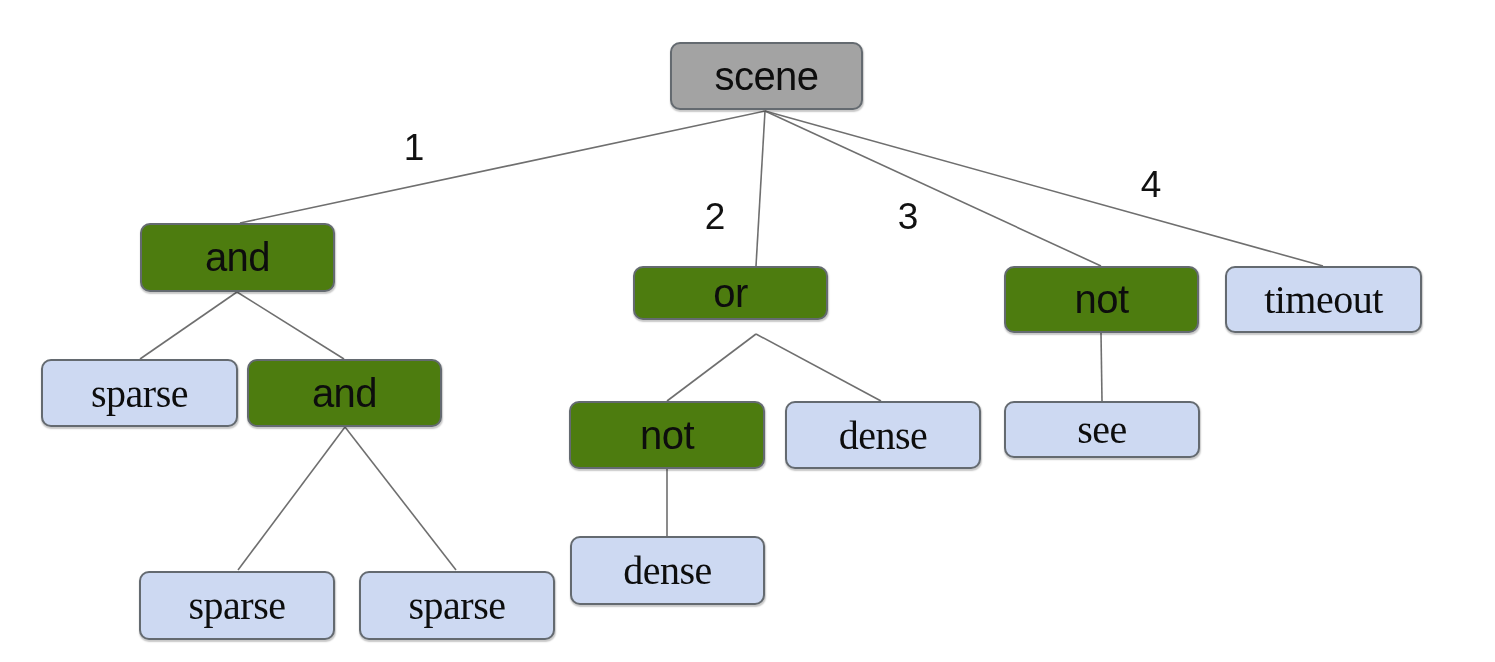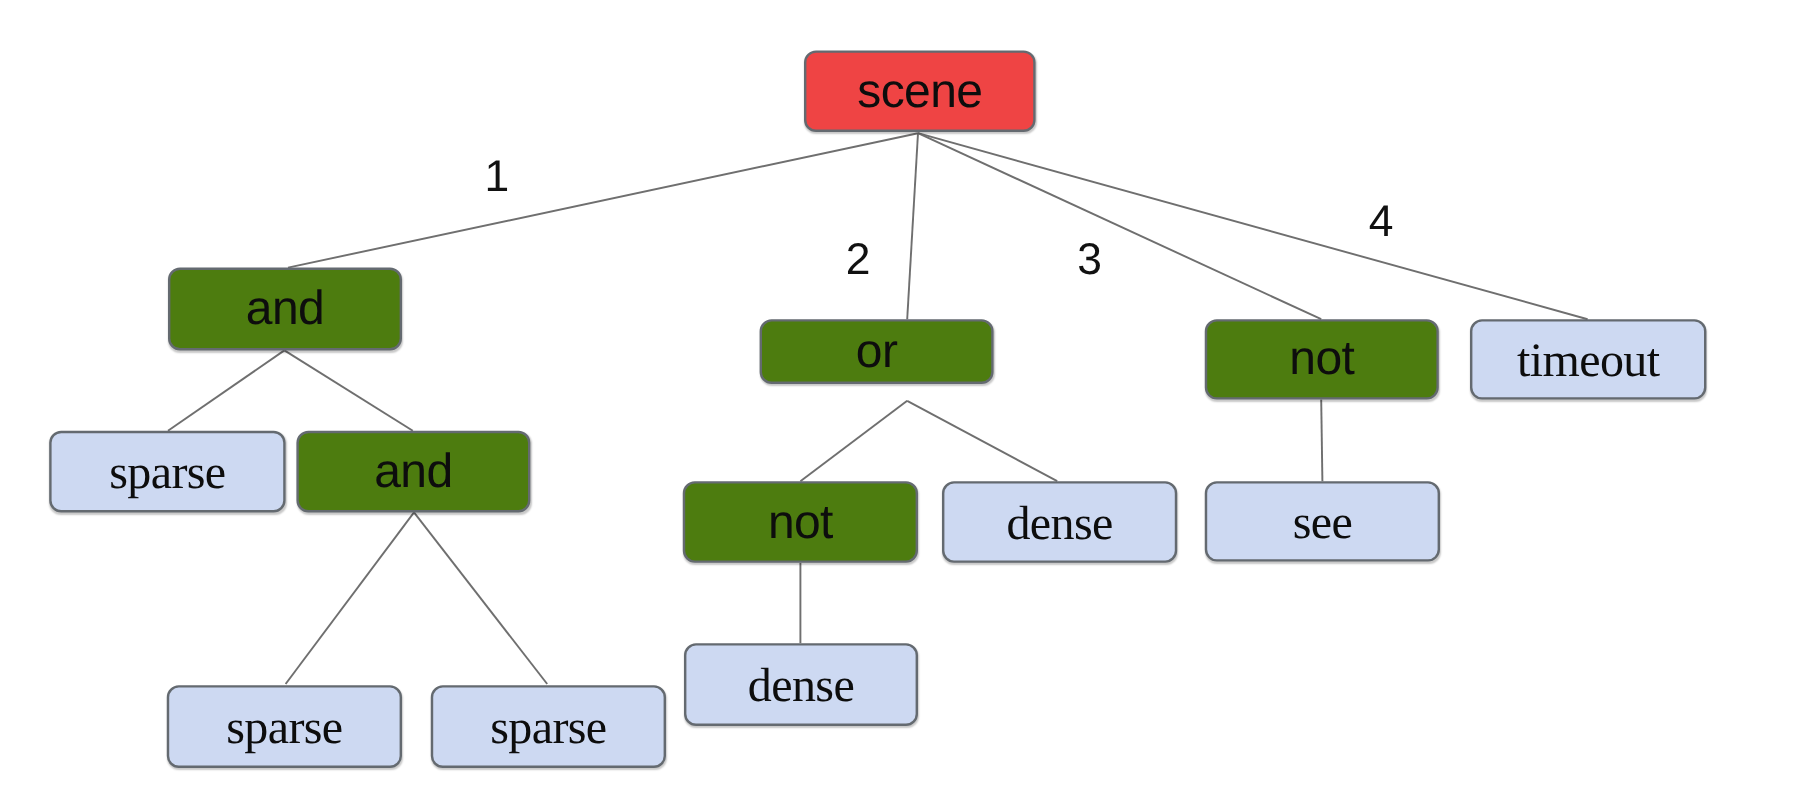--- a/index.html
+++ b/index.html
@@ -26,21 +26,21 @@
     align-items: center;
     justify-content: center;
     box-sizing: border-box;
     border: 2px solid #646a70;
     border-radius: 10px;
     font-size: 40px;
     letter-spacing: -0.5px;
     color: #0d0d0d;
     box-shadow: 0.5px 1.5px 1.5px rgba(0,0,0,0.22);
   }
-  .node.root { background: #ef4444; }
+  .node.root { background: #a3a3a3; }
   .node.op   { background: #4d7c0f; }
   .node.leaf { background: #cdd9f2; font-family: Liberation Serif, serif; }
   .edge-label {
     position: absolute;
     transform: translate(-50%, -50%);
     font-size: 37px;
     color: #111111;
     line-height: 1;
   }
 </style>
@@ -100,21 +100,21 @@
   </div>
 
   <div class="node op" style="left:569px; top:401px; width:196px; height:68px">
     <span>not</span>
   </div>
 
   <div class="node leaf" style="left:785px; top:401px; width:196px; height:68px">
     <span>dense</span>
   </div>
 
-  <div class="node leaf" style="left:1004px; top:401px; width:196px; height:67px">
+  <div class="node leaf" style="left:1004px; top:401px; width:196px; height:57px">
     <span>see</span>
   </div>
 
   <div class="node leaf" style="left:139px; top:571px; width:196px; height:69px">
     <span>sparse</span>
   </div>
 
   <div class="node leaf" style="left:359px; top:571px; width:196px; height:69px">
     <span>sparse</span>
   </div>

